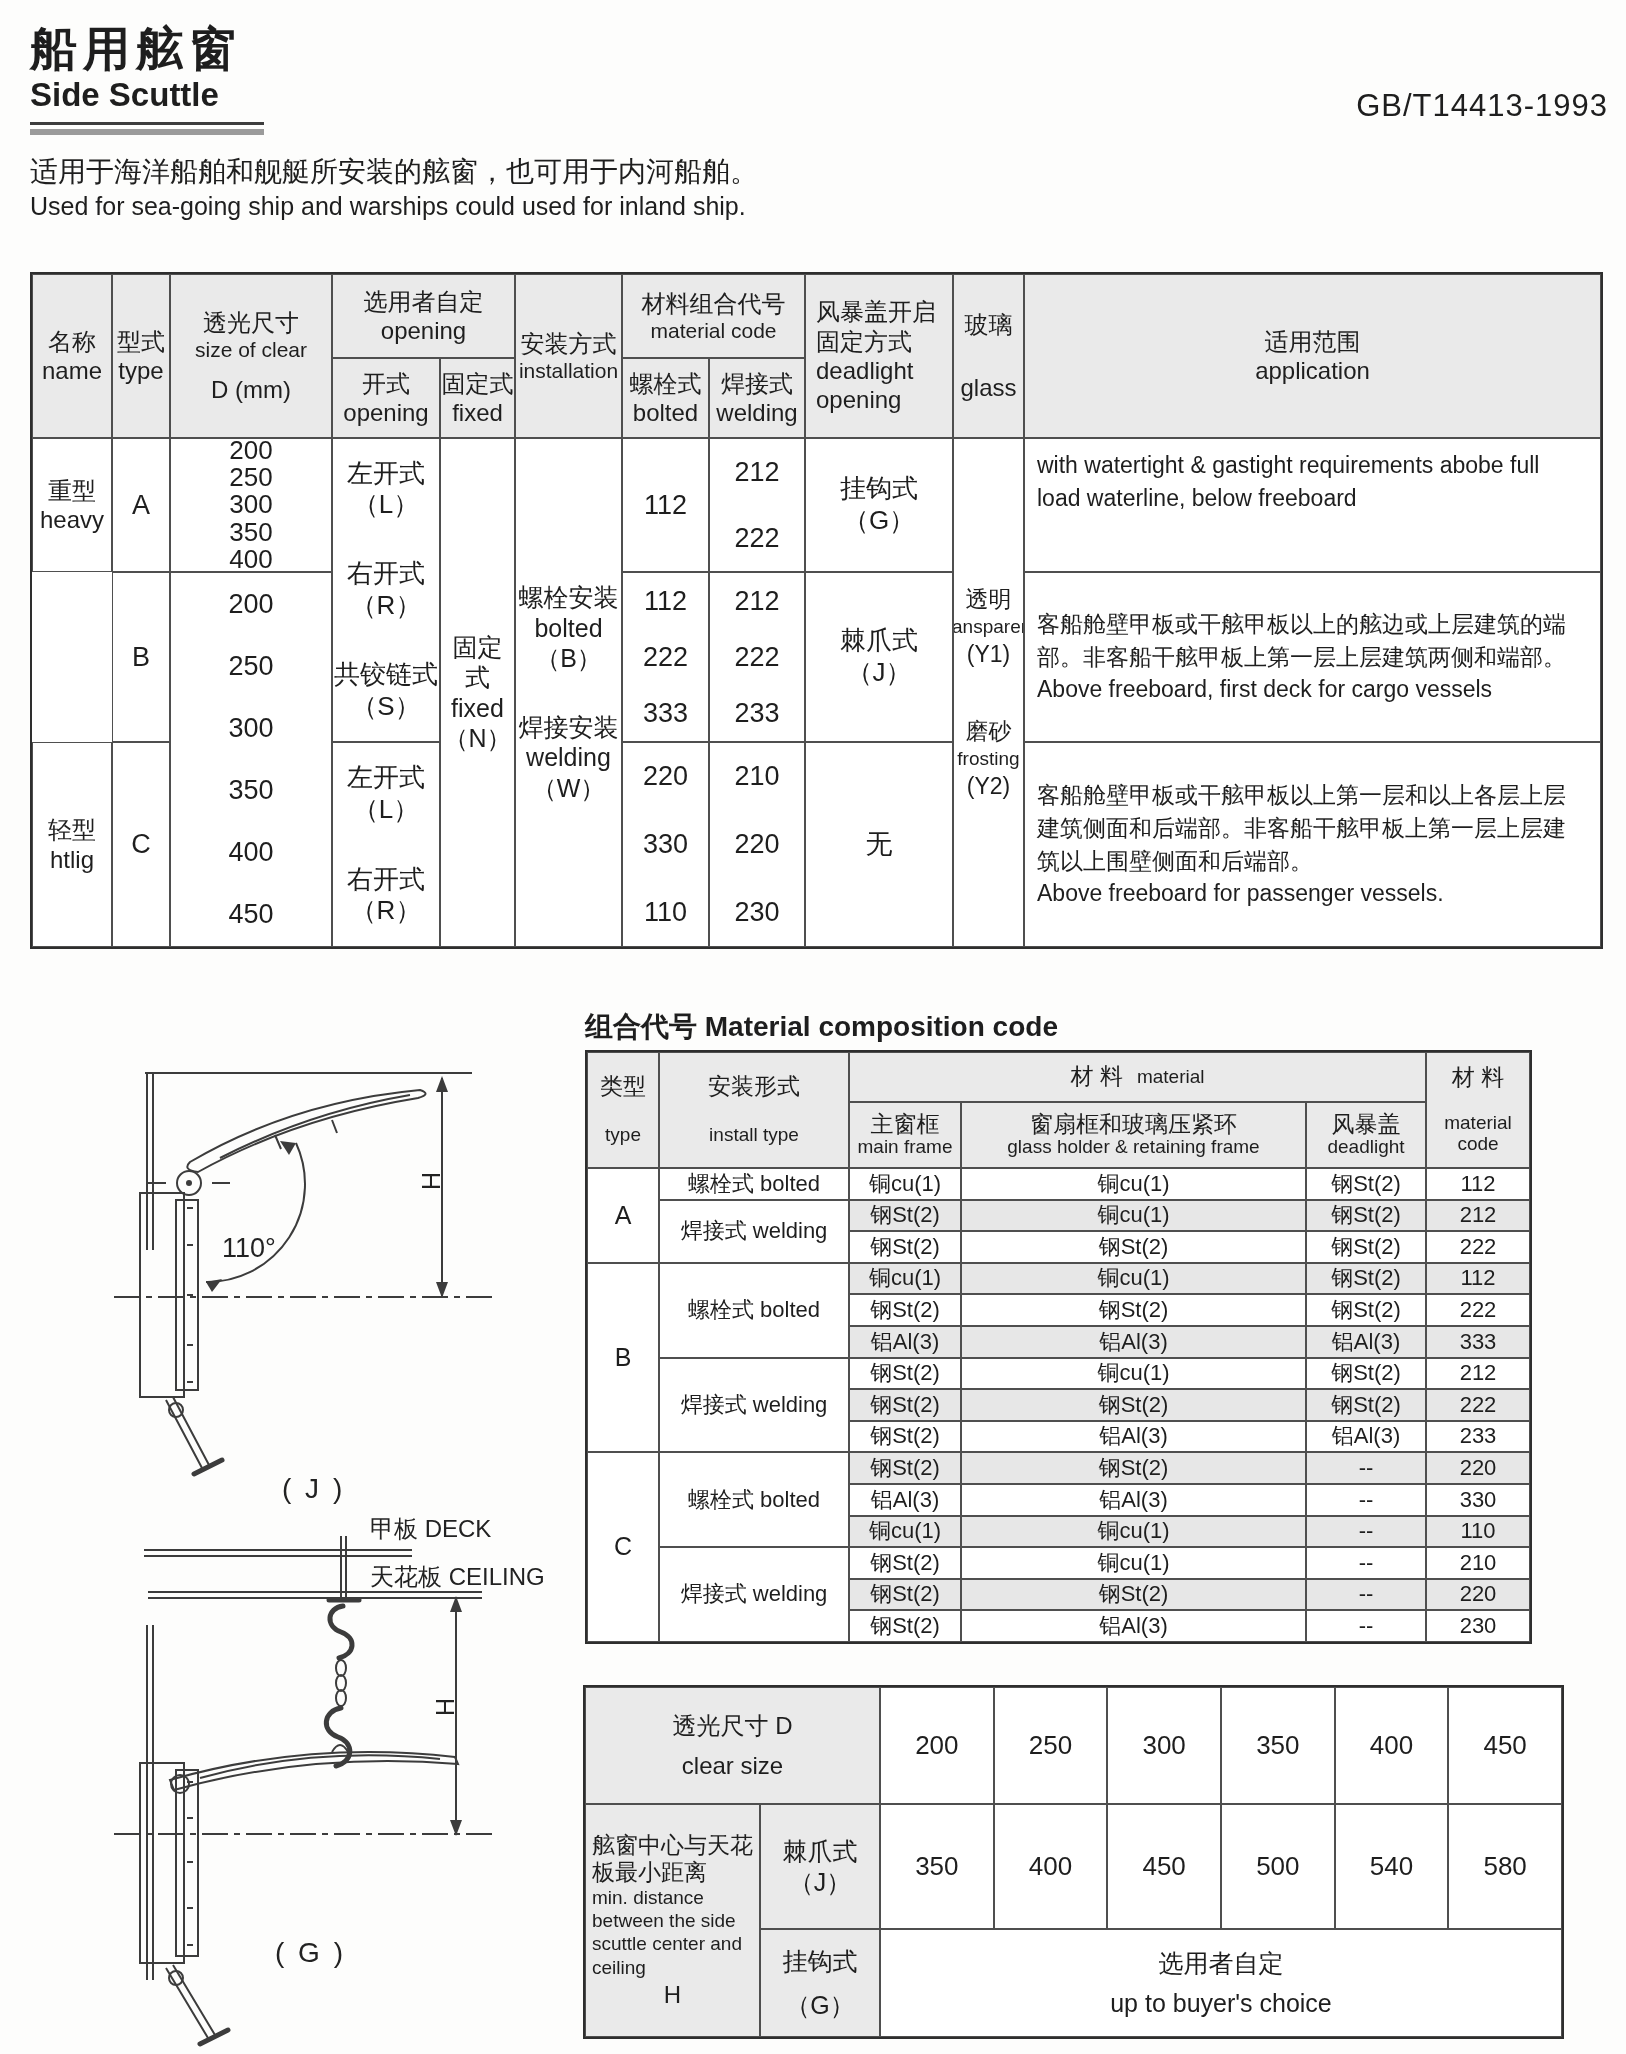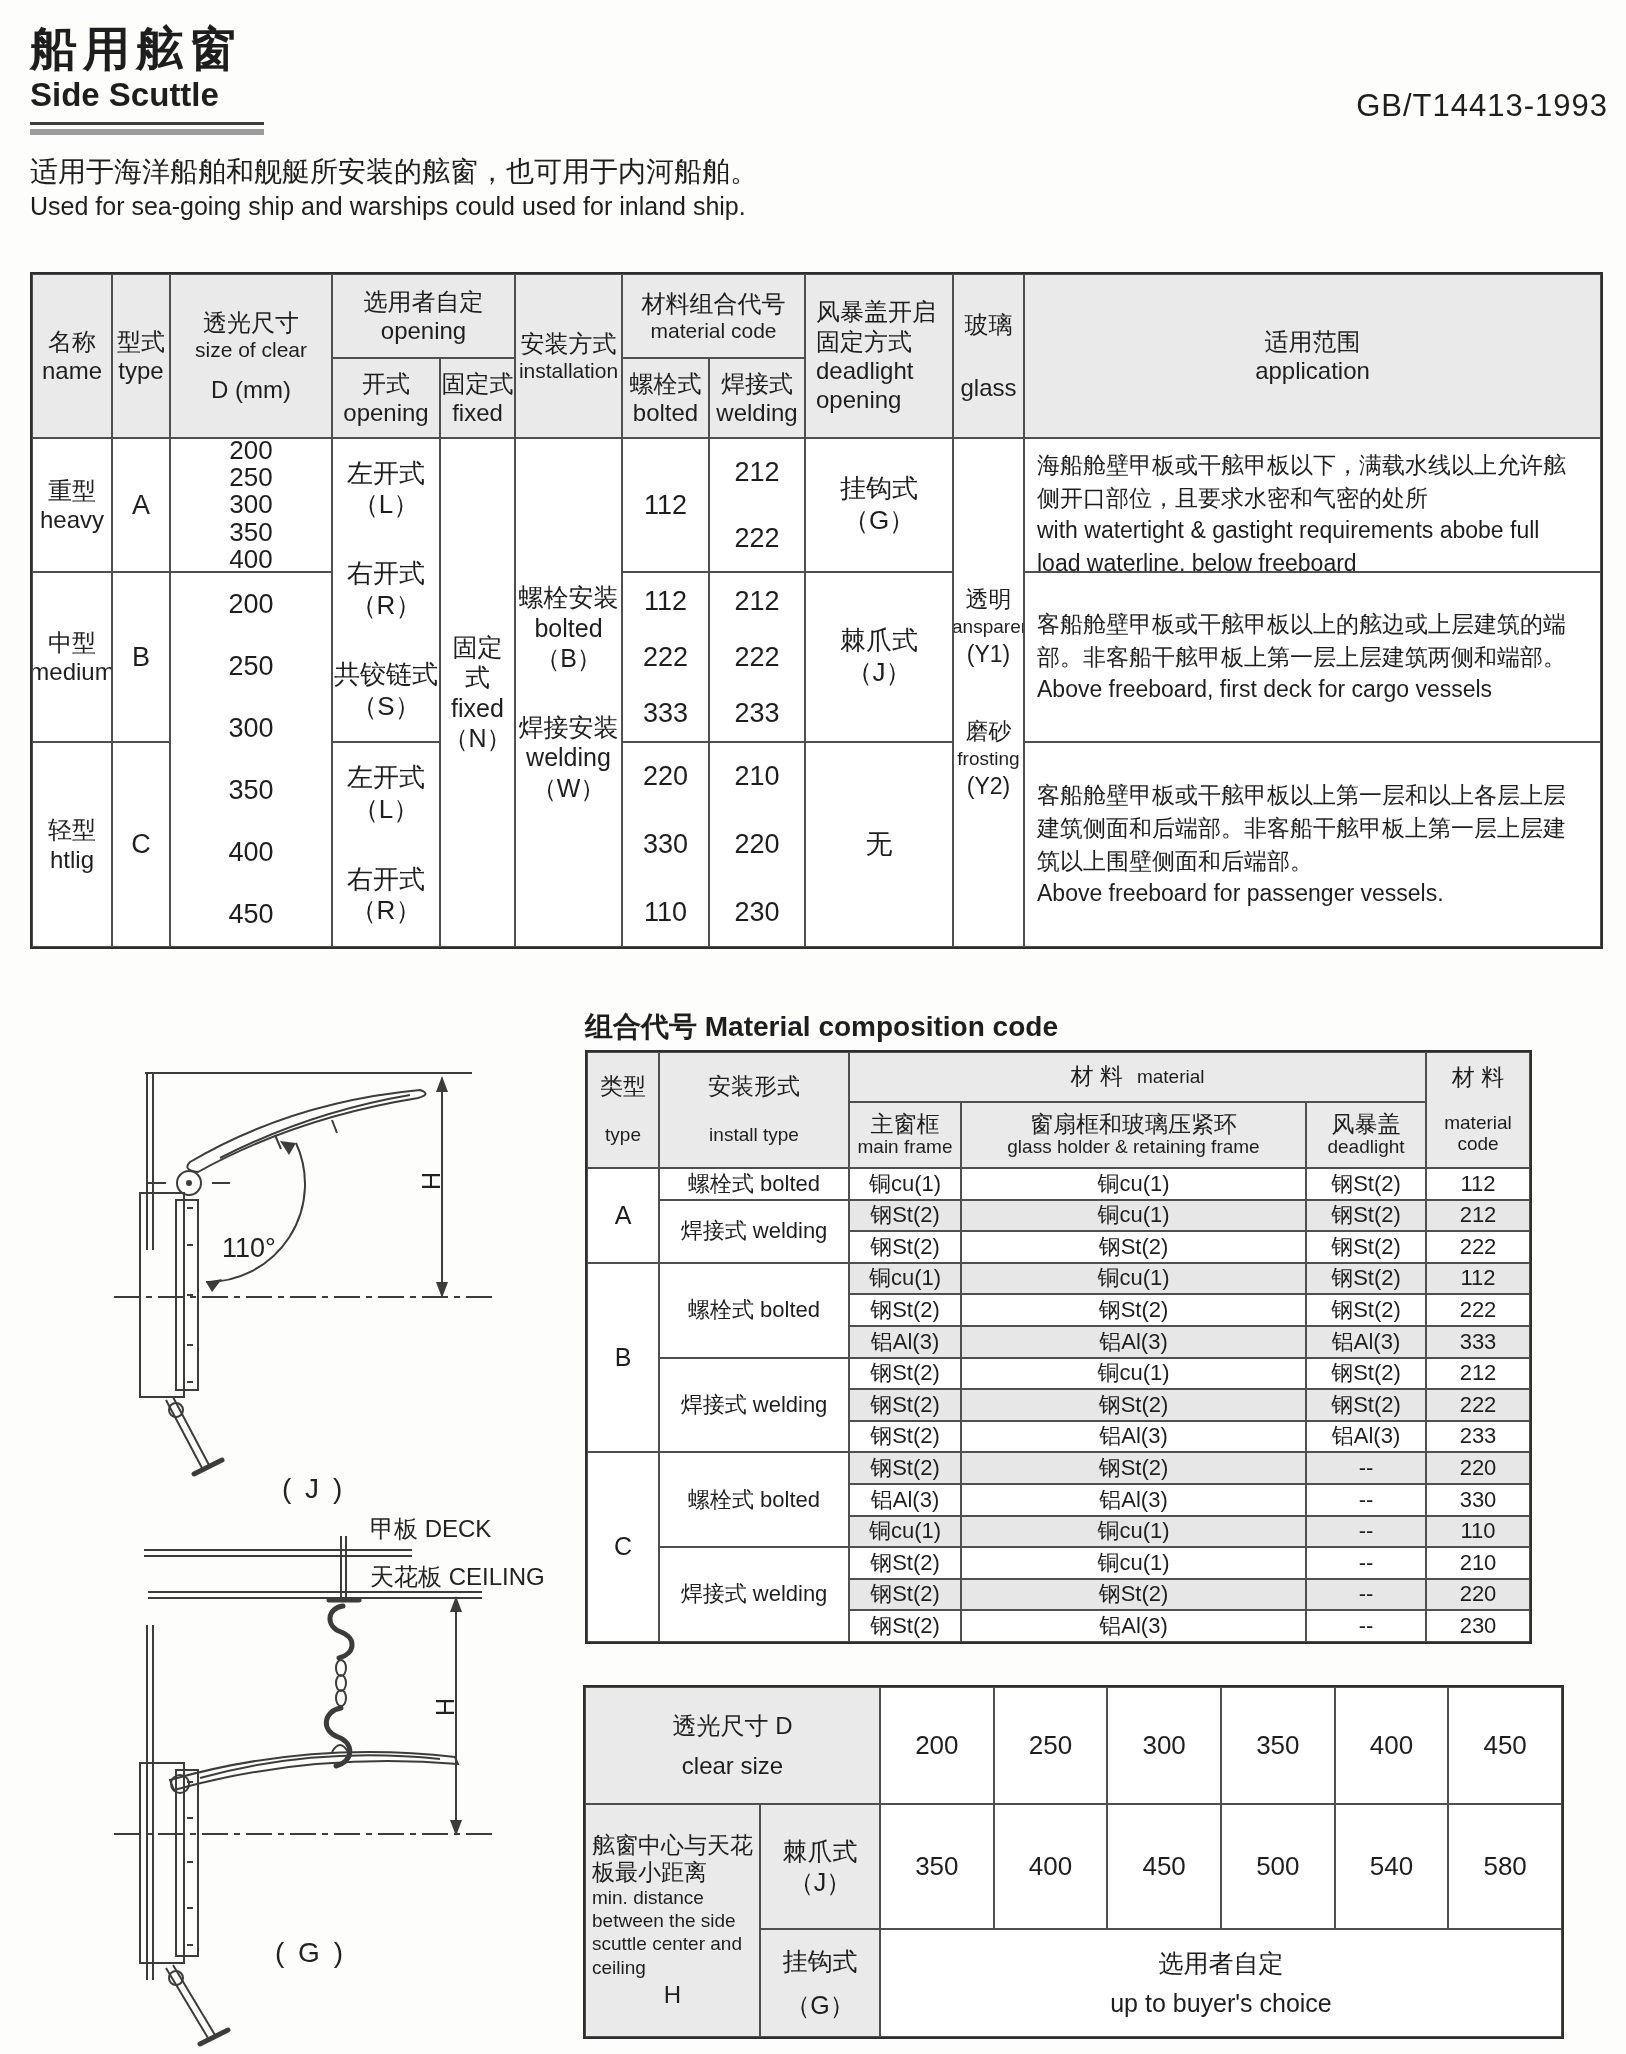--- a/index.html
+++ b/index.html
@@ -134,24 +134,20 @@
   </div>
   <div class="c hd" style="grid-area:1/11/3/12">
     <span>适用范围</span>
     <span>application</span>
   </div>
 
   <div class="c" style="grid-area:3/1/4/2">
     <span>重型</span>
     <span>heavy</span>
   </div>
-  <div class="c" style="grid-area:4/1/5/2">
-    <span>中型</span>
-    <span>medium</span>
-  </div>
   <div class="c" style="grid-area:5/1/6/2">
     <span>轻型</span>
     <span>htlig</span>
   </div>
   <div class="c num" style="grid-area:3/2/4/3">
       <span>A</span>
     </div>
   <div class="c num" style="grid-area:4/2/5/3">
       <span>B</span>
     </div>
@@ -246,21 +242,20 @@
   <div class="c" style="grid-area:3/10/6/11;font-size:23px;gap:2px">
     <span>透明</span>
     <span class="small">transparent</span>
     <span>(Y1)</span>
     <span style="margin-top:46px">磨砂</span>
     <span class="small">frosting</span>
     <span>(Y2)</span>
   </div>
 
   <div class="c appcell" style="grid-area:3/11/4/12">
-    <span>海船舱壁甲板或干舷甲板以下，满载水线以上允许舷侧开口部位，且要求水密和气密的处所</span>
     <span>with watertight &amp; gastight requirements abobe full load waterline, below freeboard</span>
   </div>
   <div class="c appcell" style="grid-area:4/11/5/12;justify-content:center !important">
     <span>客船舱壁甲板或干舷甲板以上的舷边或上层建筑的端部。非客船干舷甲板上第一层上层建筑两侧和端部。</span>
     <span>Above freeboard, first deck for cargo vessels</span>
   </div>
   <div class="c appcell" style="grid-area:5/11/6/12;justify-content:center !important">
     <span>客船舱壁甲板或干舷甲板以上第一层和以上各层上层建筑侧面和后端部。非客船干舷甲板上第一层上层建筑以上围壁侧面和后端部。</span>
     <span>Above freeboard for passenger vessels.</span>
   </div>

